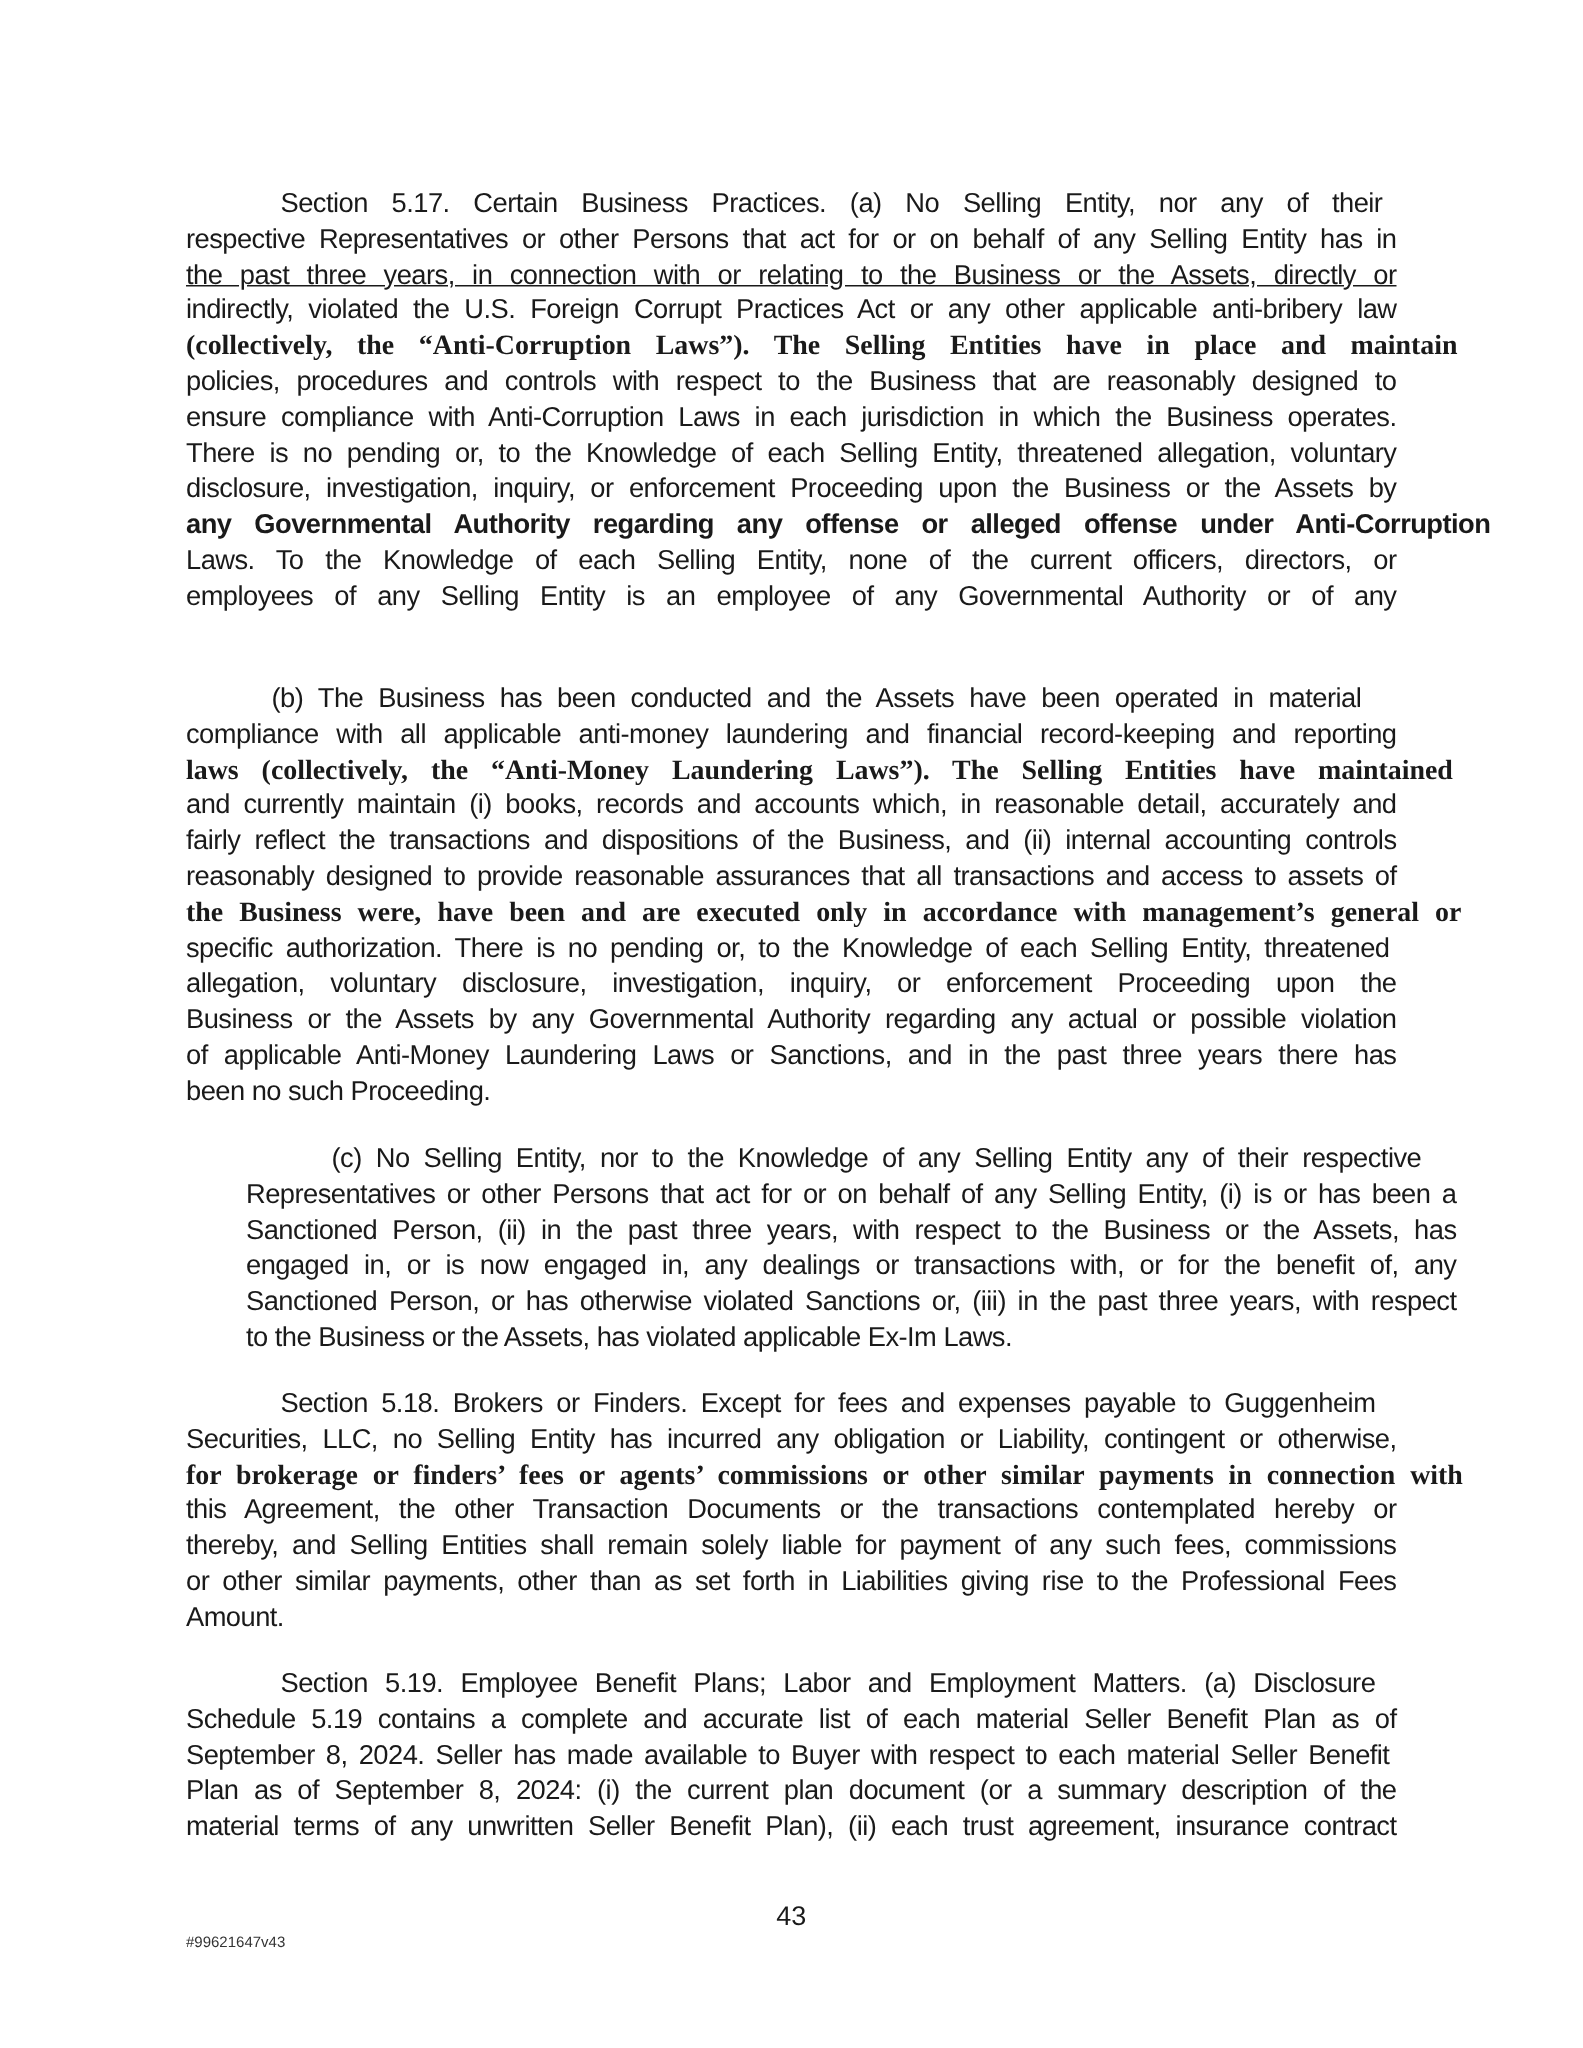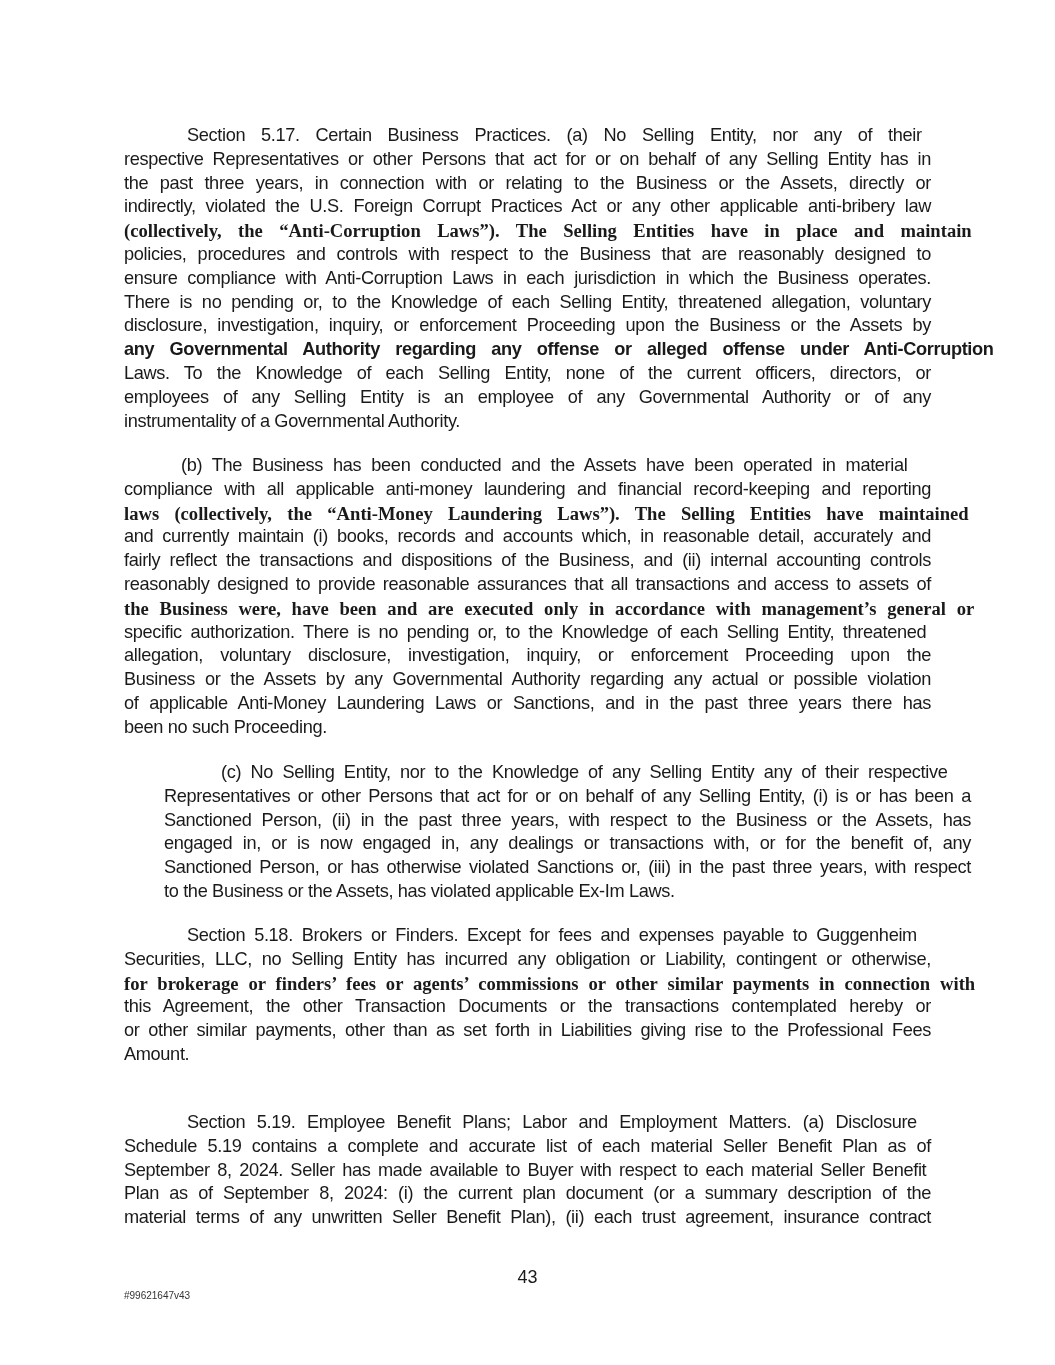--- a/index.html
+++ b/index.html
@@ -23,31 +23,30 @@
     font-family: "Liberation Sans", sans-serif; font-size: 10px; color: #333; }
 </style>
 </head>
 <body>
 
 <div class="page">
 
   <div class="para" style="top:124px;">
     <span class="line indent" style="word-spacing: 11.1237px; text-align-last: left;">Section 5.17.  Certain Business Practices.  (a) No Selling Entity, nor any of their</span>
     <span class="line" style="word-spacing: 4.49707px; text-align-last: left;">respective Representatives or other Persons that act for or on behalf of any Selling Entity has in</span>
-    <span class="line" style="word-spacing: 6.89648px; text-align-last: left;">the past three years, in connection with or relating to the Business or the Assets, directly or</span>
+    <span class="line" style="word-spacing: 6.89648px; text-align-last: left; text-decoration: underline;">the past three years, in connection with or relating to the Business or the Assets, directly or</span>
     <span class="line" style="word-spacing: 5.23077px; text-align-last: left;">indirectly, violated the U.S. Foreign Corrupt Practices Act or any other applicable anti-bribery law</span>
     <span class="line serif" style="word-spacing: 11.7784px; text-align-last: left;">(collectively, the “Anti-Corruption Laws”). The Selling Entities have in place and maintain</span>
     <span class="line" style="word-spacing: 6.35817px; text-align-last: left;">policies, procedures and controls with respect to the Business that are reasonably designed to</span>
     <span class="line" style="word-spacing: 5.09635px; text-align-last: left;">ensure compliance with Anti-Corruption Laws in each jurisdiction in which the Business operates.</span>
     <span class="line" style="word-spacing: 5.1317px; text-align-last: left;">There is no pending or, to the Knowledge of each Selling Entity, threatened allegation, voluntary</span>
     <span class="line" style="word-spacing: 5.54297px; text-align-last: left;">disclosure, investigation, inquiry, or enforcement Proceeding upon the Business or the Assets by</span>
     <span class="line" style="word-spacing: 10.5797px; text-align-last: left; font-weight: bold;">any Governmental Authority regarding any offense or alleged offense under Anti-Corruption</span>
     <span class="line" style="word-spacing: 9.70424px; text-align-last: left;">Laws. To the Knowledge of each Selling Entity, none of the current officers, directors, or</span>
     <span class="line" style="word-spacing: 9.38839px; text-align-last: left;">employees of any Selling Entity is an employee of any Governmental Authority or of any</span>
-    <span class="line last">instrumentality of a Governmental Authority.</span>
   </div>
 
   <div class="para" style="top:454px;">
     <span class="line indent-b" style="word-spacing: 5.28005px; text-align-last: left;">(b)      The Business has been conducted and the Assets have been operated in material</span>
     <span class="line" style="word-spacing: 6.98438px; text-align-last: left;">compliance with all applicable anti-money laundering and financial record-keeping and reporting</span>
     <span class="line serif" style="word-spacing: 10.6328px; text-align-last: left;">laws (collectively, the “Anti-Money Laundering Laws”). The Selling Entities have maintained</span>
     <span class="line" style="word-spacing: 4.29087px; text-align-last: left;">and currently maintain (i) books, records and accounts which, in reasonable detail, accurately and</span>
     <span class="line" style="word-spacing: 4.58173px; text-align-last: left;">fairly reflect the transactions and dispositions of the Business, and (ii) internal accounting controls</span>
     <span class="line" style="word-spacing: 2.96394px; text-align-last: left;">reasonably designed to provide reasonable assurances that all transactions and access to assets of</span>
     <span class="line serif" style="word-spacing: 6.05134px; text-align-last: left;">the Business were, have been and are executed only in accordance with management’s general or</span>
@@ -65,20 +64,21 @@
     <span class="line" style="word-spacing: 5.65349px; text-align-last: left;">engaged in, or is now engaged in, any dealings or transactions with, or for the benefit of, any</span>
     <span class="line" style="word-spacing: 3.07187px; text-align-last: left;">Sanctioned Person, or has otherwise violated Sanctions or, (iii) in the past three years, with respect</span>
     <span class="line last">to the Business or the Assets, has violated applicable Ex-Im Laws.</span>
   </div>
 
   <div class="para" style="top:924px;">
     <span class="line indent" style="word-spacing: 4.21484px; text-align-last: left;">Section 5.18.   Brokers or Finders.  Except for fees and expenses payable to Guggenheim</span>
     <span class="line" style="word-spacing: 5.17428px; text-align-last: left;">Securities, LLC, no Selling Entity has incurred any obligation or Liability, contingent or otherwise,</span>
     <span class="line serif" style="word-spacing: 5.24554px; text-align-last: left;">for brokerage or finders’ fees or agents’ commissions or other similar payments in connection with</span>
     <span class="line" style="word-spacing: 8.03267px; text-align-last: left;">this Agreement, the other Transaction Documents or the transactions contemplated hereby or</span>
+    <span class="line" style="word-spacing: 4.37165px; text-align-last: left;">thereby, and Selling Entities shall remain solely liable for payment of any such fees, commissions</span>
     <span class="line" style="word-spacing: 4.01855px; text-align-last: left;">or other similar payments, other than as set forth in Liabilities giving rise to the Professional Fees</span>
     <span class="line last">Amount.</span>
   </div>
 
   <div class="para" style="top:1111px;">
     <span class="line indent" style="word-spacing: 6.8125px; text-align-last: left;">Section 5.19.   Employee Benefit Plans; Labor and Employment Matters.  (a) Disclosure</span>
     <span class="line" style="word-spacing: 5.71146px; text-align-last: left;">Schedule 5.19 contains a complete and accurate list of each material Seller Benefit Plan as of</span>
     <span class="line" style="word-spacing: 2.73021px; text-align-last: left;">September 8, 2024.  Seller has made available to Buyer with respect to each material Seller Benefit</span>
     <span class="line" style="word-spacing: 5.63086px; text-align-last: left;">Plan as of September 8, 2024: (i) the current plan document (or a summary description of the</span>
     <span class="line" style="word-spacing: 5.10096px; text-align-last: left;">material terms of any unwritten Seller Benefit Plan), (ii) each trust agreement, insurance contract</span>

